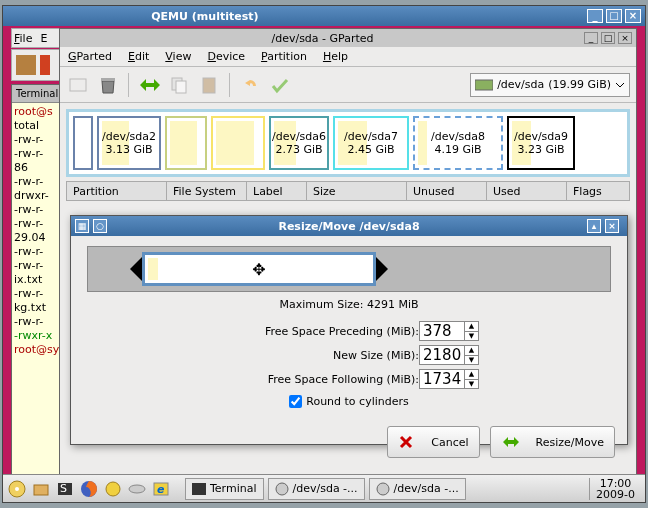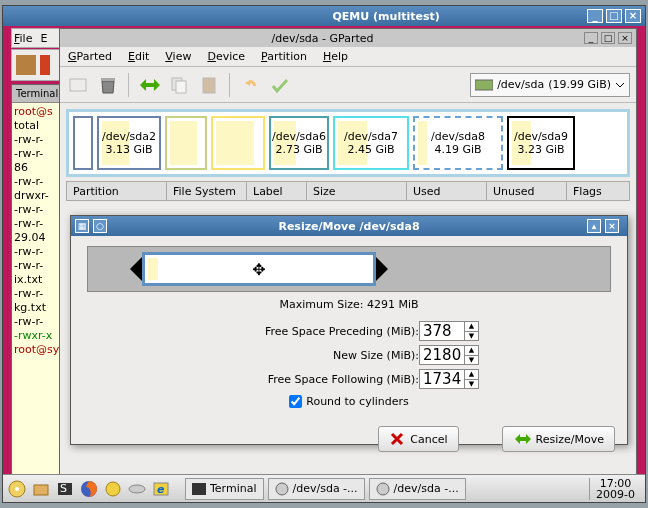--- a/index.html
+++ b/index.html
@@ -2,21 +2,21 @@
 <html><head>
 <meta charset="utf-8">
 <style>
 * { box-sizing: border-box; margin: 0; padding: 0; font-family: "DejaVu Sans", Arial, sans-serif; font-size: 11px; }
 body { width: 648px; height: 508px; background: #96a2a8; position: relative; overflow: hidden; }
 
 
 .qemu-window { position: absolute; left: 2px; top: 5px; width: 644px; height: 498px; background: #edeceb; border: 1px solid #444; }
 .titlebar { height: 20px; background: linear-gradient(#5a8cc0, #3a6ca0); color: #fff; display: flex; align-items: center; padding: 0 4px; font-weight: bold; }
 .titlebar .spacer { flex: 1; }
-.titlebar .title { text-align: right; flex: 2; }
+.titlebar .title { text-align: left; flex: 2; }
 .win-btn { width: 16px; height: 14px; background: #6495c8; border: 1px solid #fff; margin-left: 3px; color: #fff; font-size: 10px; text-align: center; line-height: 12px; cursor: pointer; }
 
 
 .desktop { position: absolute; left: 0; top: 20px; right: 0; bottom: 0; background: #be185d; }
 
 
 .host-menu { position: absolute; left: 8px; top: 2px; width: 50px; height: 20px; background: #edeceb; border: 1px solid #aaa; display: flex; align-items: center; padding: 0 2px; gap: 8px; }
 .host-menu span { color: #000; }
 
 
@@ -69,21 +69,21 @@
 .move-cursor { position: absolute; left: 50%; top: 50%; transform: translate(-50%,-50%); font-size: 16px; }
 .minmax { display: flex; justify-content: center; gap: 60px; margin: 6px 0 10px 0; font-size: 11px; }
 .form-row { display: flex; align-items: center; justify-content: center; margin: 4px 0; gap: 0; }
 .form-row label { width: 200px; text-align: right; }
 .spin { display: flex; border: 1px solid #888; background: #fff; height: 20px; }
 .spin input { border: none; width: 44px; padding: 0 3px; font-size: 15px; }
 .spin .sb { width: 14px; border-left: 1px solid #888; display: flex; flex-direction: column; }
 .spin .sb div { flex: 1; text-align: center; font-size: 7px; border-bottom: 1px solid #888; line-height: 8px; cursor: pointer; }
 .check-row { display: flex; justify-content: center; margin-top: 6px; gap: 4px; align-items: center; }
 .dlg-buttons { display: flex; justify-content: flex-end; gap: 10px; padding: 8px 12px; }
-.btn { height: 26px; padding: 0 10px; border: 1px solid #999; background: linear-gradient(#fdfdfd,#e0e0e0); display: flex; align-items: center; gap: 5px; cursor: pointer; border-radius: 3px; margin-left: 33px; }
+.btn { height: 32px; padding: 0 10px; border: 1px solid #999; background: linear-gradient(#fdfdfd,#e0e0e0); display: flex; align-items: center; gap: 17px; cursor: pointer; border-radius: 3px; }
 
 
 .taskbar { position: absolute; left: 0; bottom: 0; width: 100%; height: 28px; background: linear-gradient(#f0f0f0,#d0d0d0); border-top: 1px solid #888; display: flex; align-items: center; padding: 0 4px; gap: 4px; }
 .task-icon { width: 20px; height: 20px; display: flex; align-items: center; justify-content: center; }
 .task-btn { height: 22px; padding: 0 6px; border: 1px solid #999; background: #e8e8e8; display: flex; align-items: center; gap: 4px; font-size: 10px; }
 .clock { margin-left: auto; border-left: 1px solid #999; padding: 0 6px; text-align: center; font-size: 10px; line-height: 11px; }
 
 
 svg { display: block; }
 </style>
@@ -237,22 +237,22 @@
             <div style="position: relative; z-index: 1;">/dev/sda9</div>
             <div style="position: relative; z-index: 1;">3.23 GiB</div>
           </div>
         </div>
 
       <div class="cols">
         <div style="width:100px">Partition</div>
         <div style="width:80px">File System</div>
         <div style="width:60px">Label</div>
         <div style="width:100px">Size</div>
+        <div style="width:80px">Unused</div>
         <div style="width:80px">Used</div>
-        <div style="width:80px">Unused</div>
         <div style="flex:1;border-right:none">Flags</div>
       </div>
 
       <div class="dialog">
         <div class="dlg-title">
           <div class="sq">▦</div>
           <div class="sq">○</div>
           <span class="t">Resize/Move /dev/sda8</span>
           <div class="sq">▴</div>
           <div class="sq">×</div>

